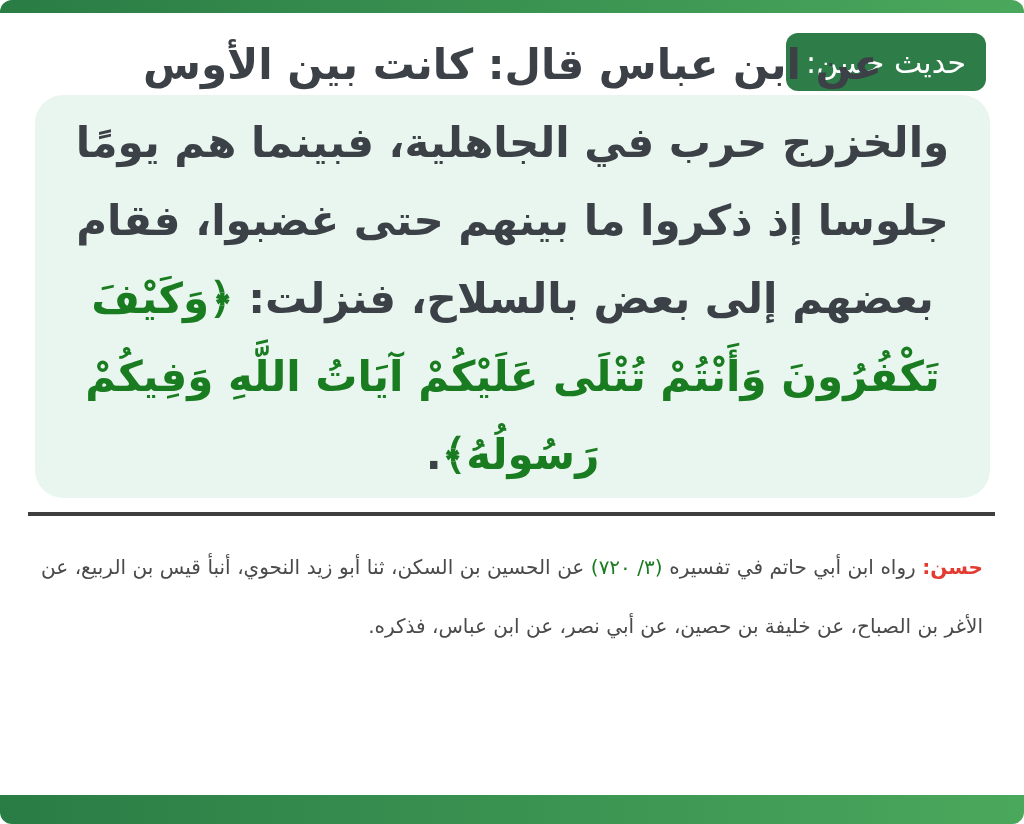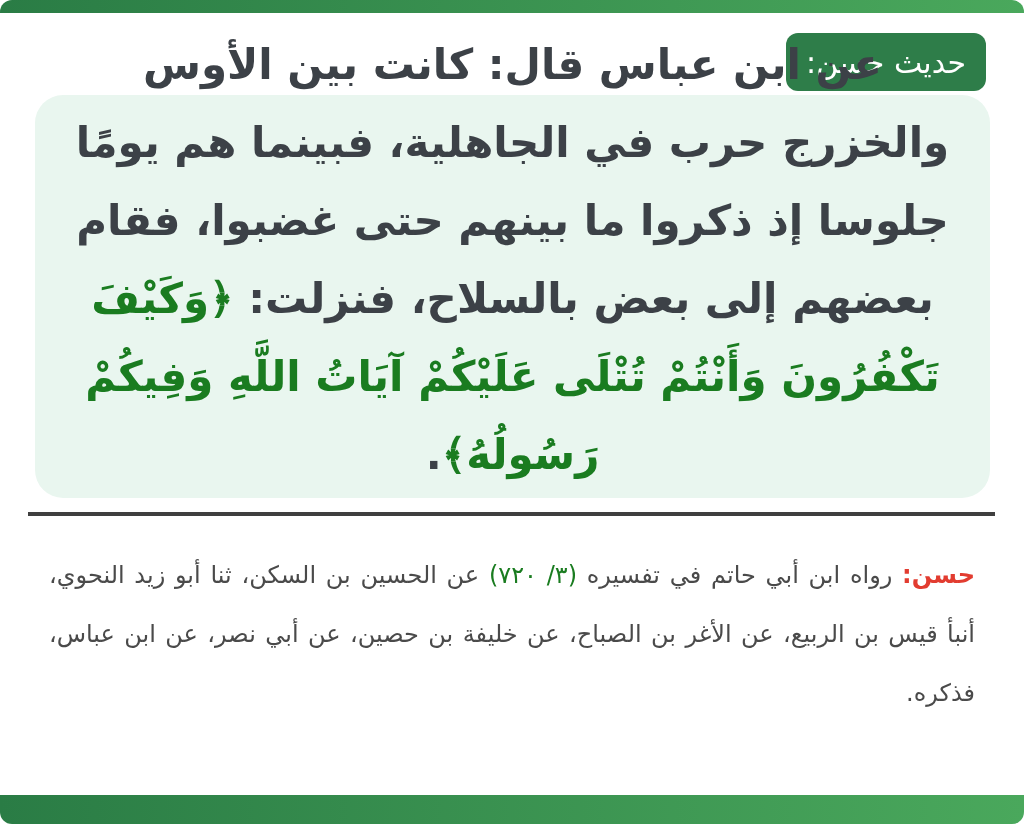--- a/index.html
+++ b/index.html
@@ -82,24 +82,24 @@
     height: 4px;
     margin: 0;
     border: none;
     background: var(--divider, #3f3f3f);
   }
   .takhrij {
     position: absolute;
     top: 530px;
     right: 33px;
     left: 33px;
-    margin: 16px;
+    margin: 8px;
     direction: rtl;
     text-align: justify;
-    font-size: 24px;
+    font-size: 20px;
     line-height: 59px;
     color: var(--text-gray, #4a4a4a);
   }
   .takhrij .grade {
     color: var(--accent-red, #e23c30);
     font-weight: 700;
   }
   .takhrij .ref {
     color: var(--verse-green, #1a7c20);
   }

